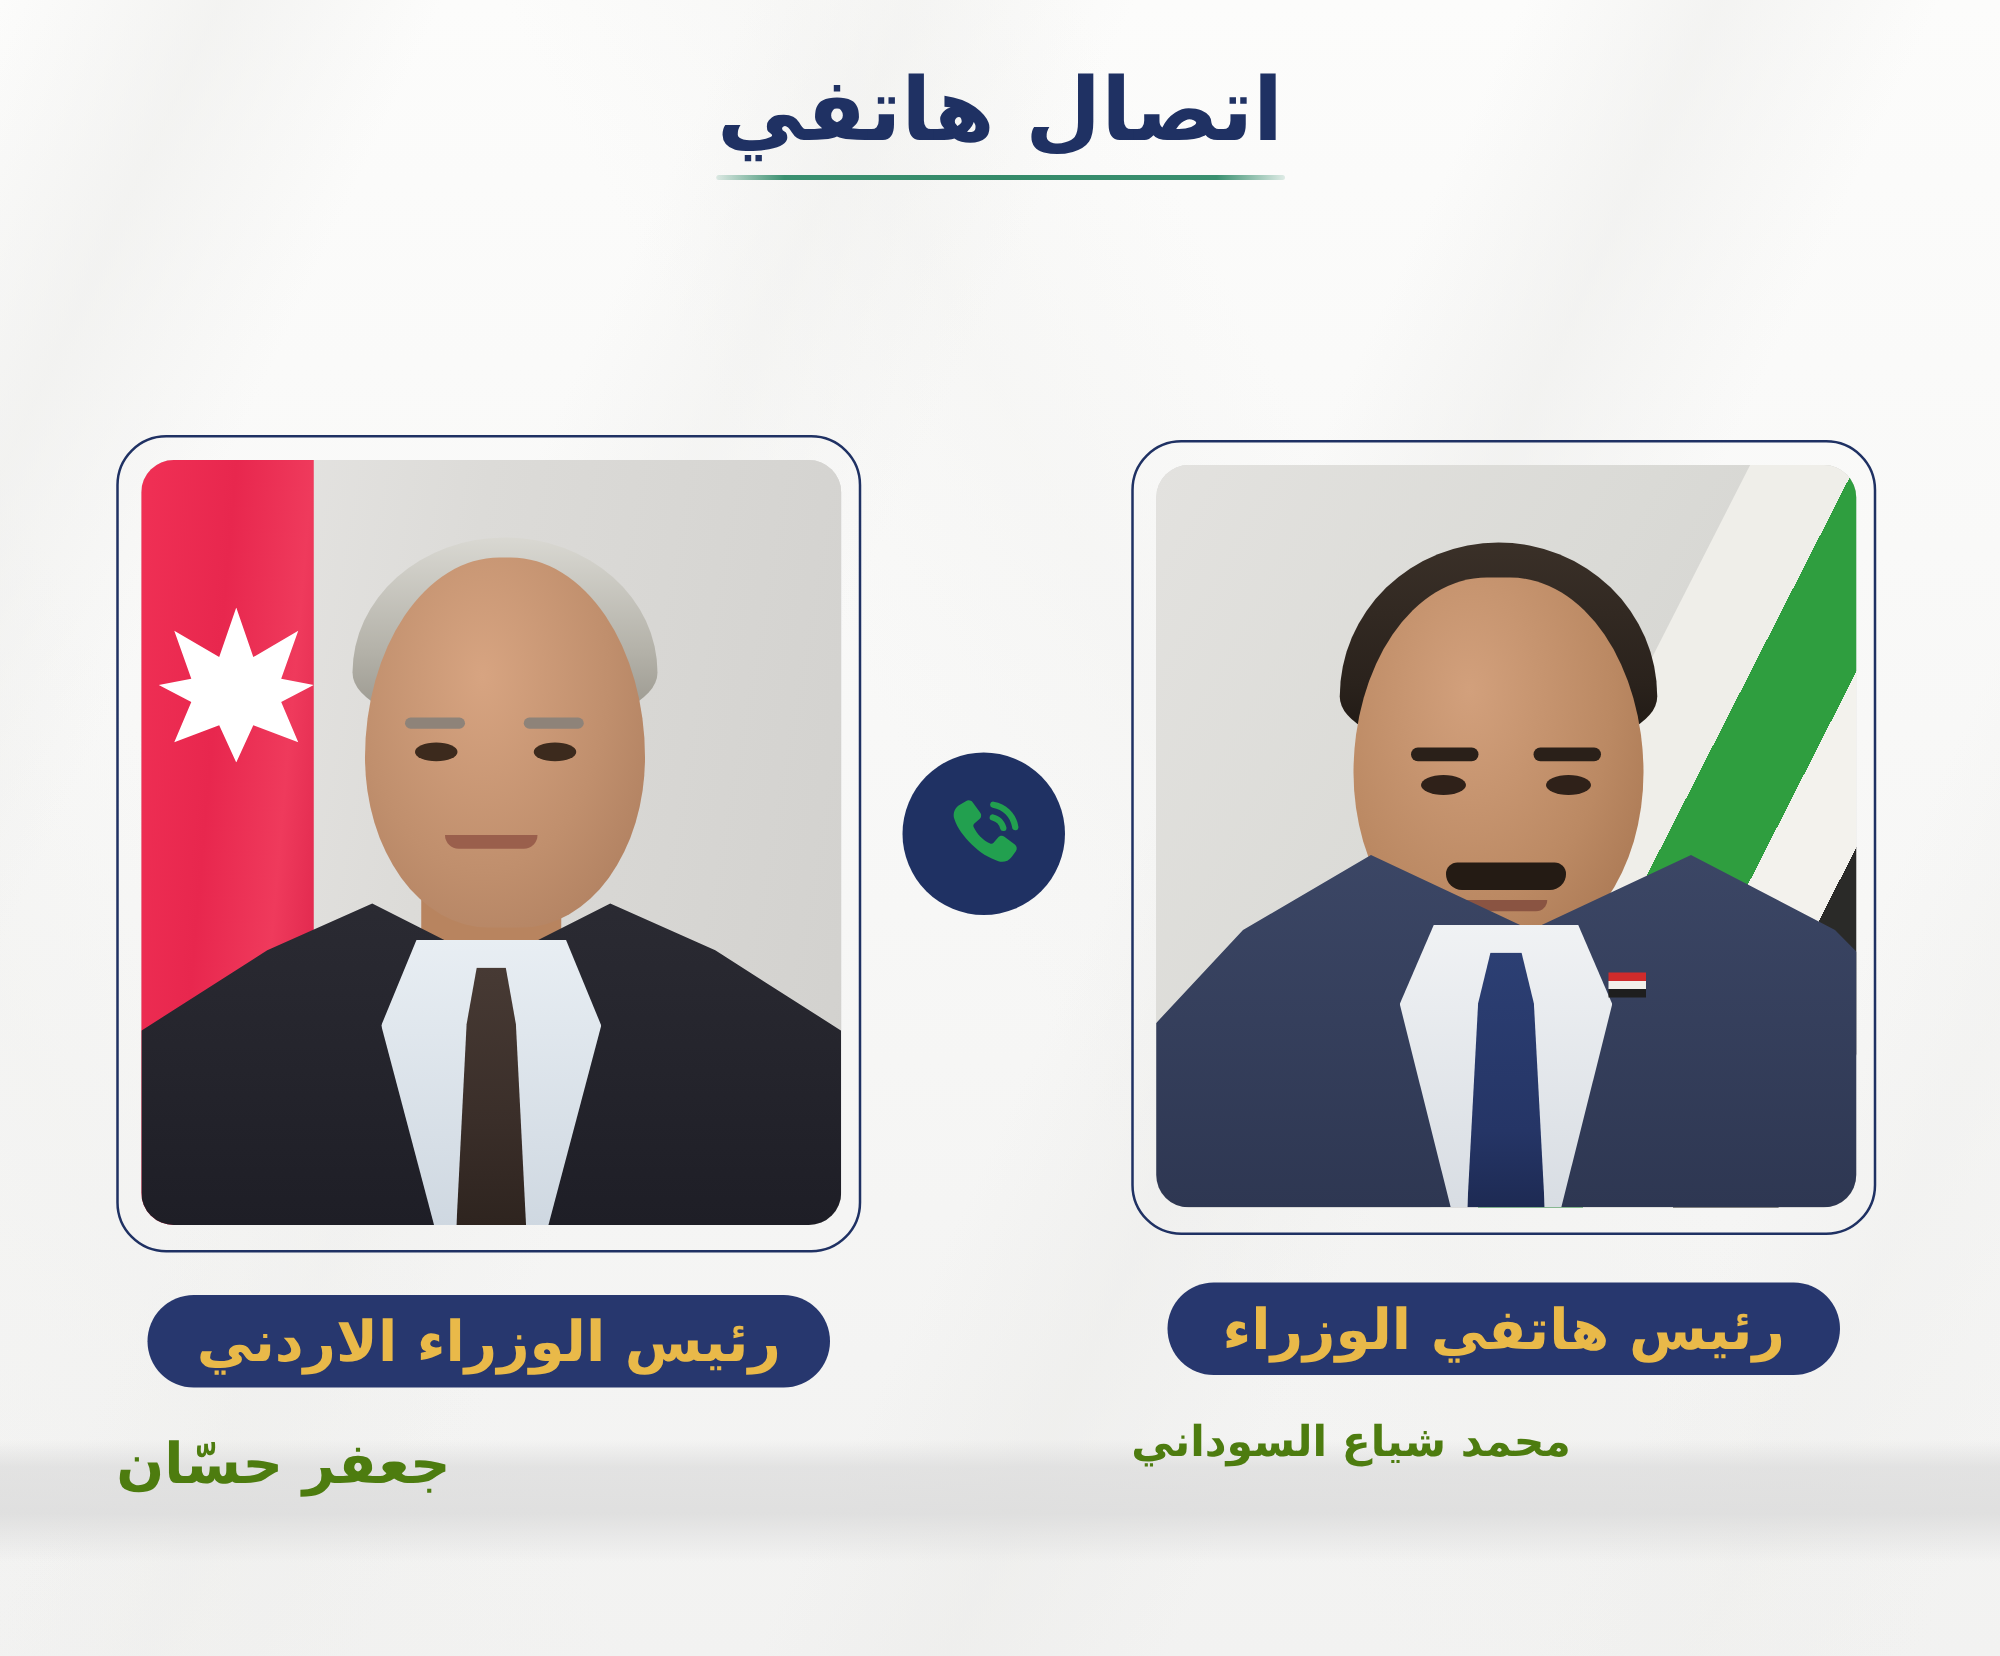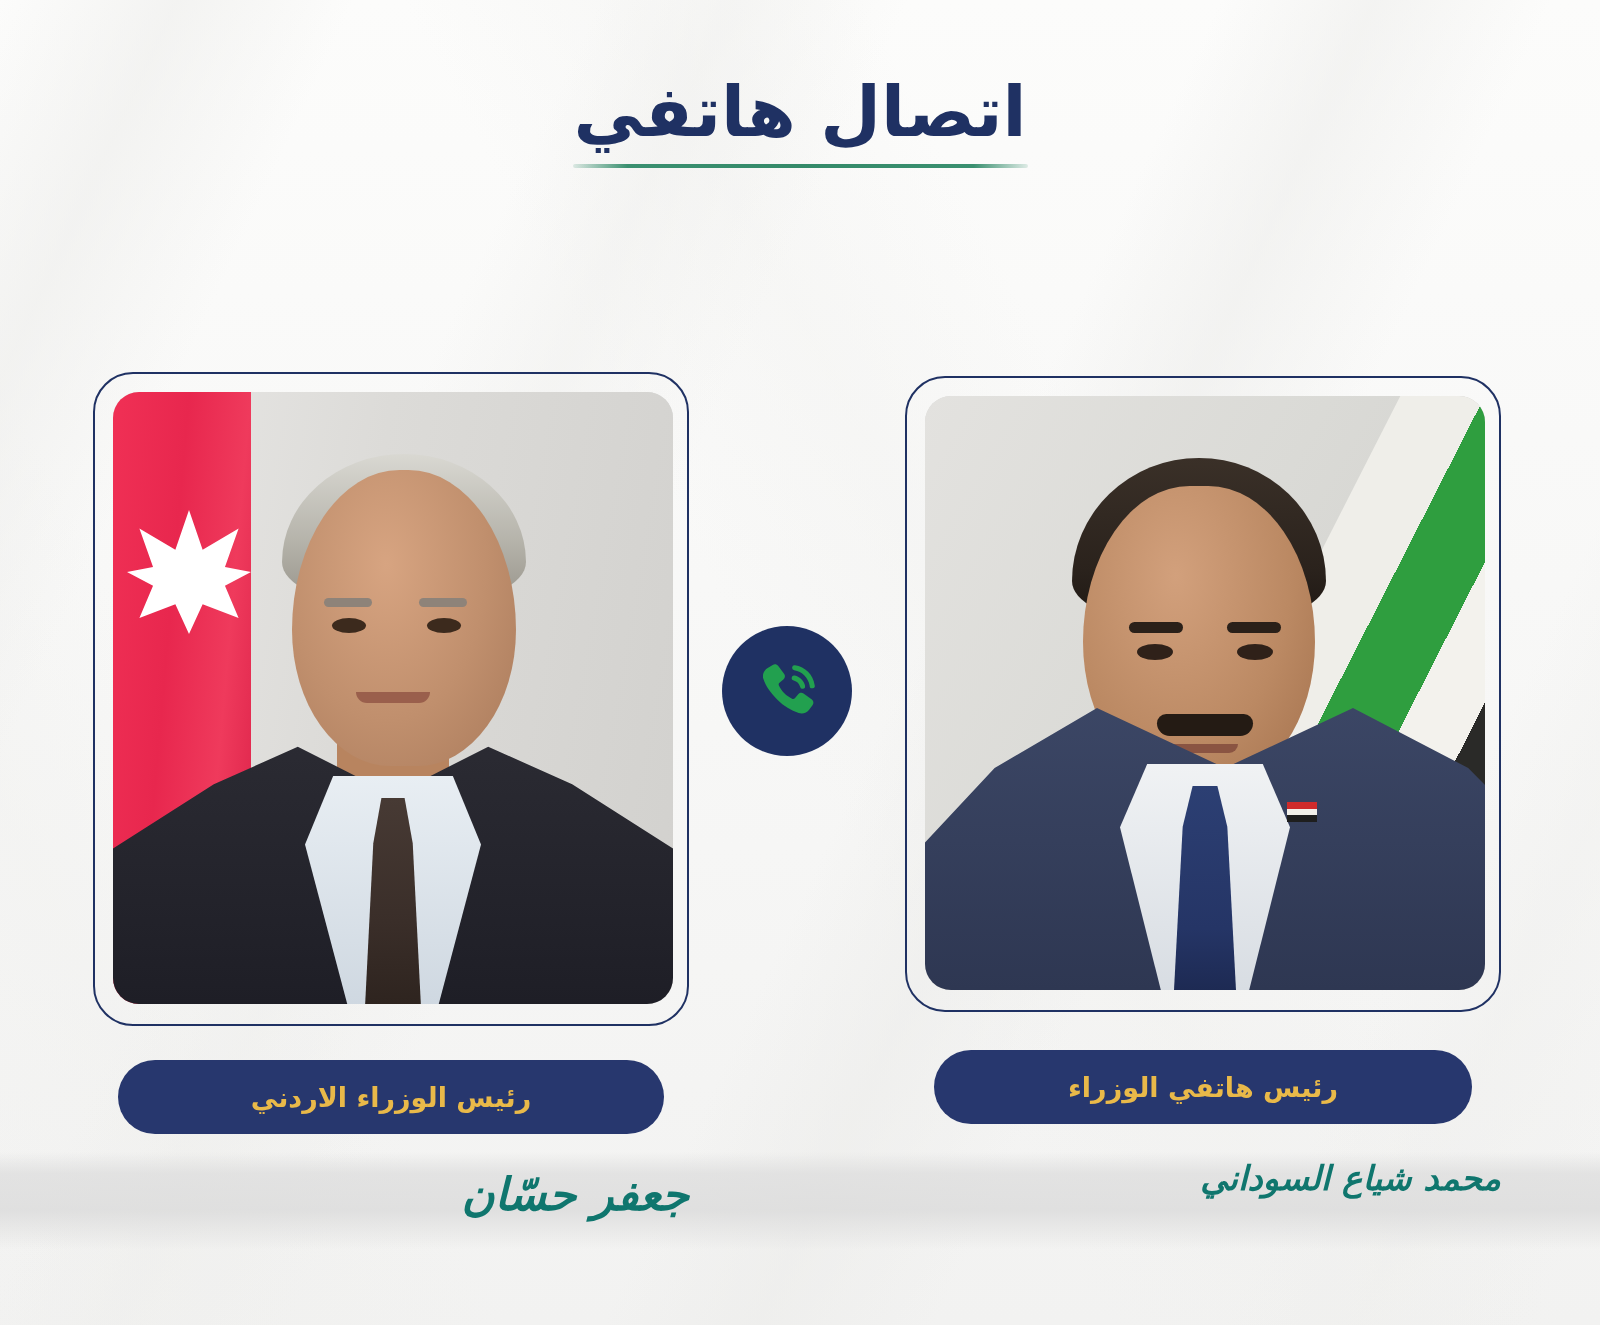--- a/index.html
+++ b/index.html
@@ -51,21 +51,21 @@
     top: 1152px;
     height: 98px;
     background: linear-gradient(180deg,
         rgba(222,222,222,0) 0%,
         rgba(221,221,221,0.75) 22%,
         rgba(219,219,219,0.8) 60%,
         rgba(226,226,226,0) 100%);
     z-index: 1;
   }
 
-  .stage { position: absolute; inset: 0; z-index: 2; margin-top: 24px; }
+  .stage { position: absolute; inset: 0; z-index: 2; }
 
   
   .header {
     position: absolute;
     top: 52px;
     left: 0; right: 0;
     text-align: center;
   }
   .title {
     font-size: 70px;
@@ -282,41 +282,40 @@
     background: #8a5442;
   }
 
   
   .role-pill {
     margin: 34px auto 0;
     height: 74px;
     border-radius: 40px;
     background: #27376e;
     color: #e9b949;
-    font-size: 27px;
+    font-size: 45px;
     font-weight: 700;
     display: flex;
     align-items: center;
     justify-content: center;
     direction: rtl;
     padding: 0 26px;
     box-sizing: border-box;
   }
   .card-left  .role-pill { width: 546px; }
   .card-right .role-pill { width: 538px; margin-top: 38px; }
 
   
   .person-name {
     margin-top: 34px;
-    text-align: right;
+    text-align: left;
     font-size: 45px;
     font-weight: 700;
-    color: #0f766e;
+    color: #4d7c0f;
     direction: rtl;
-    font-style: italic;
   }
   .card-right .person-name { font-size: 34px; }
 
   
   .phone-badge {
     position: absolute;
     left: 722px;
     top: 602px;
     width: 130px;
     height: 130px;

